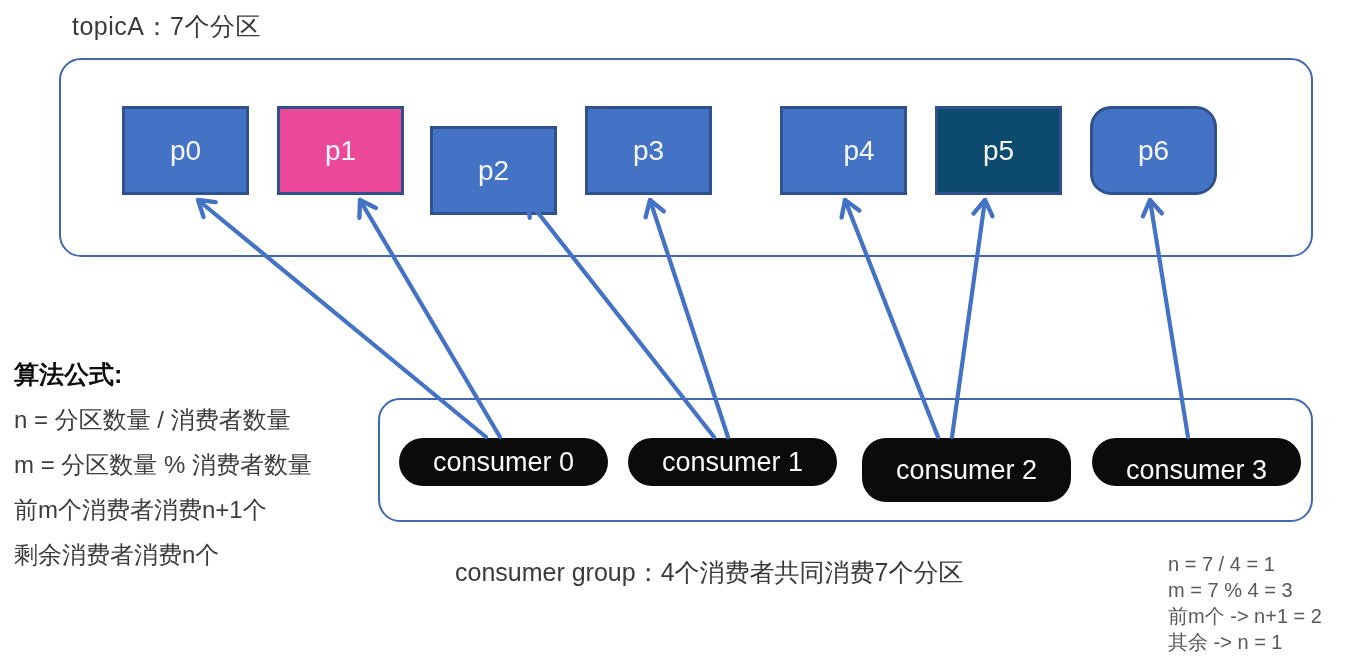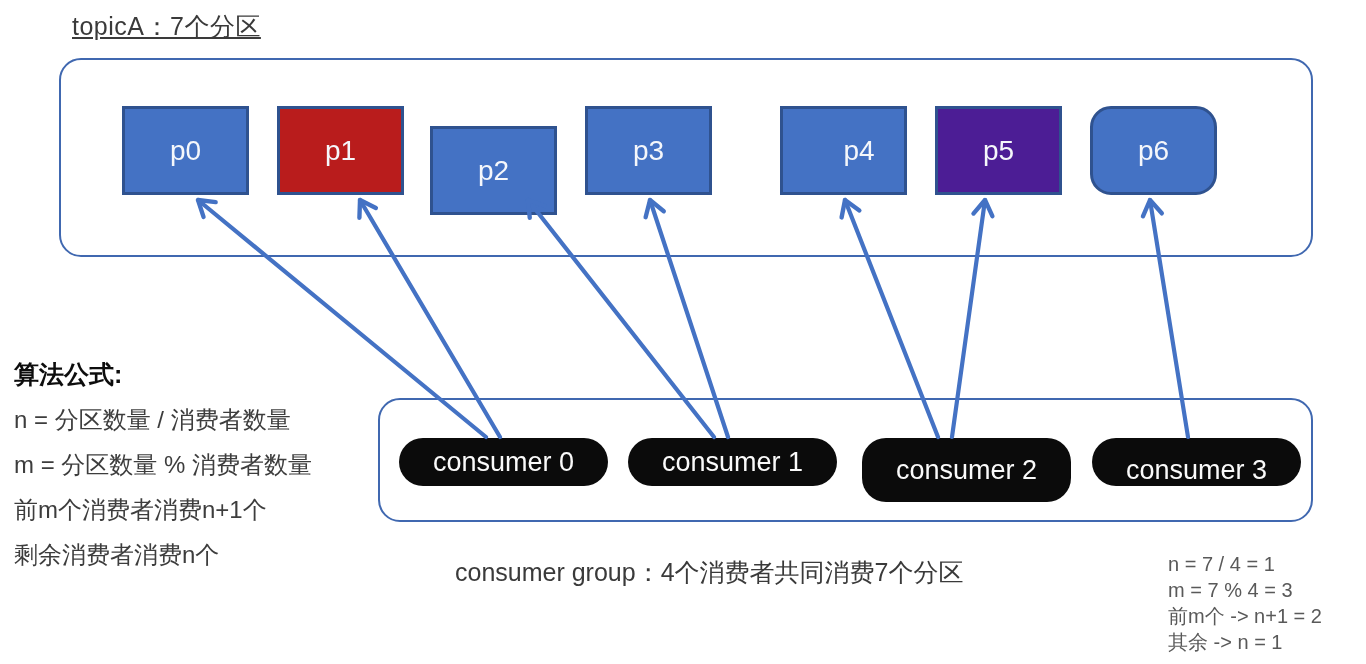--- a/index.html
+++ b/index.html
@@ -11,21 +11,20 @@
     overflow: hidden;
     font-family: "Liberation Sans", "DejaVu Sans", sans-serif;
   }
   .abs { position: absolute; }
 
   .diagram-title {
     left: 72px; top: 10px;
     font-size: 25px;
     color: #3a3a3a;
     letter-spacing: 0.5px;
-    text-decoration: underline;
   }
 
   .group-box {
     border: 2px solid #4068b0;
     border-radius: 22px;
     background: #ffffff;
     box-sizing: border-box;
   }
 
   .partition {
@@ -90,33 +89,33 @@
 <div id="canvas">
 
   <div class="abs diagram-title">topicA：7个分区</div>
 
   <div id="topic-box" class="abs group-box" style="left: 59px; top: 58px; width: 1254px; height: 199px; border-color: rgb(64, 104, 176);"></div>
 
   <div id="partitions-layer">
       <div class="partition" style="left: 122px; top: 106px; width: 127px; height: 89px; background: rgb(68, 114, 196); border-color: rgb(47, 82, 143);">
         <span>p0</span>
       </div>
-      <div class="partition" style="left: 277px; top: 106px; width: 127px; height: 89px; background: #b91c1c; border-color: rgb(47, 82, 143);">
+      <div class="partition" style="left: 277px; top: 106px; width: 127px; height: 89px; background: #ec4899; border-color: rgb(47, 82, 143);">
         <span>p1</span>
       </div>
       <div class="partition" style="left: 430px; top: 106px; width: 127px; height: 89px; background: rgb(68, 114, 196); border-color: rgb(47, 82, 143); margin-top: 20px;">
         <span>p2</span>
       </div>
       <div class="partition" style="left: 585px; top: 106px; width: 127px; height: 89px; background: rgb(68, 114, 196); border-color: rgb(47, 82, 143);">
         <span>p3</span>
       </div>
       <div class="partition" style="left: 780px; top: 106px; width: 127px; height: 89px; background: rgb(68, 114, 196); border-color: rgb(47, 82, 143); padding-left: 31px;">
         <span>p4</span>
       </div>
-      <div class="partition" style="left: 935px; top: 106px; width: 127px; height: 89px; background: #4c1d95; border-color: rgb(47, 82, 143);">
+      <div class="partition" style="left: 935px; top: 106px; width: 127px; height: 89px; background: #0c4a6e; border-color: rgb(47, 82, 143);">
         <span>p5</span>
       </div>
       <div class="partition" style="left: 1090px; top: 106px; width: 127px; height: 89px; background: rgb(68, 114, 196); border-color: rgb(47, 82, 143); border-radius: 21px;">
         <span>p6</span>
       </div>
     </div>
 
   <div id="consumer-box" class="abs group-box" style="left: 378px; top: 398px; width: 935px; height: 124px; border-color: rgb(64, 104, 176);"></div>
 
   <div id="consumers-layer">

